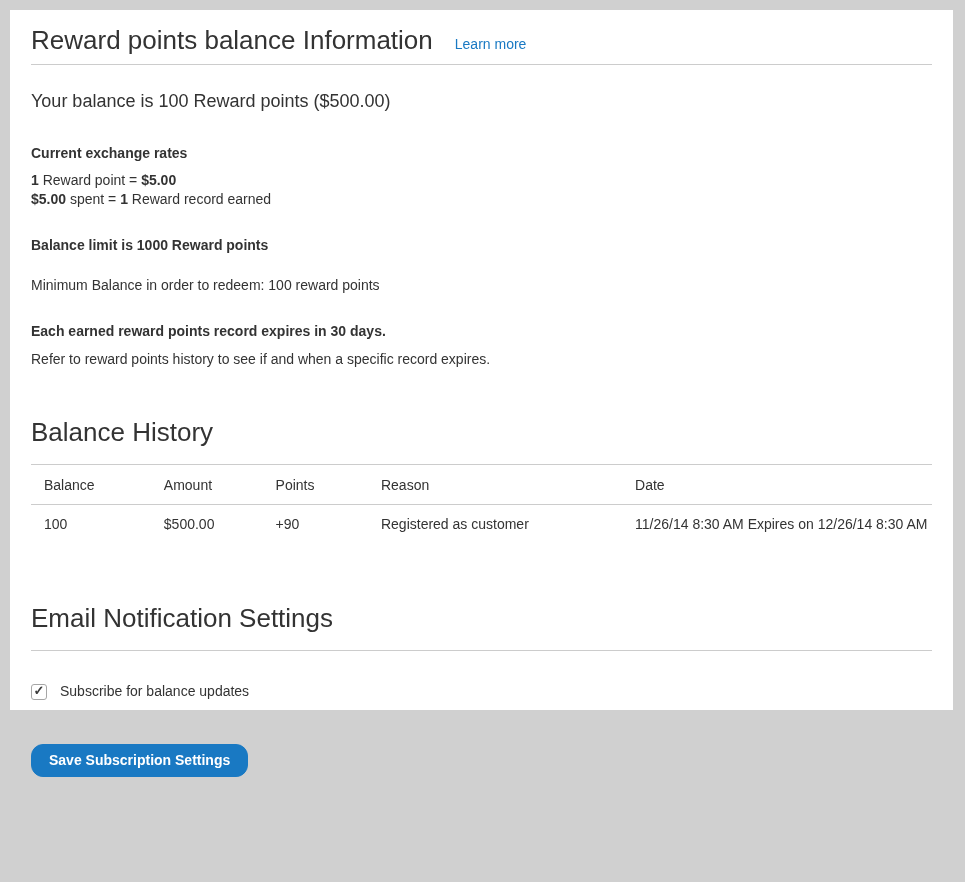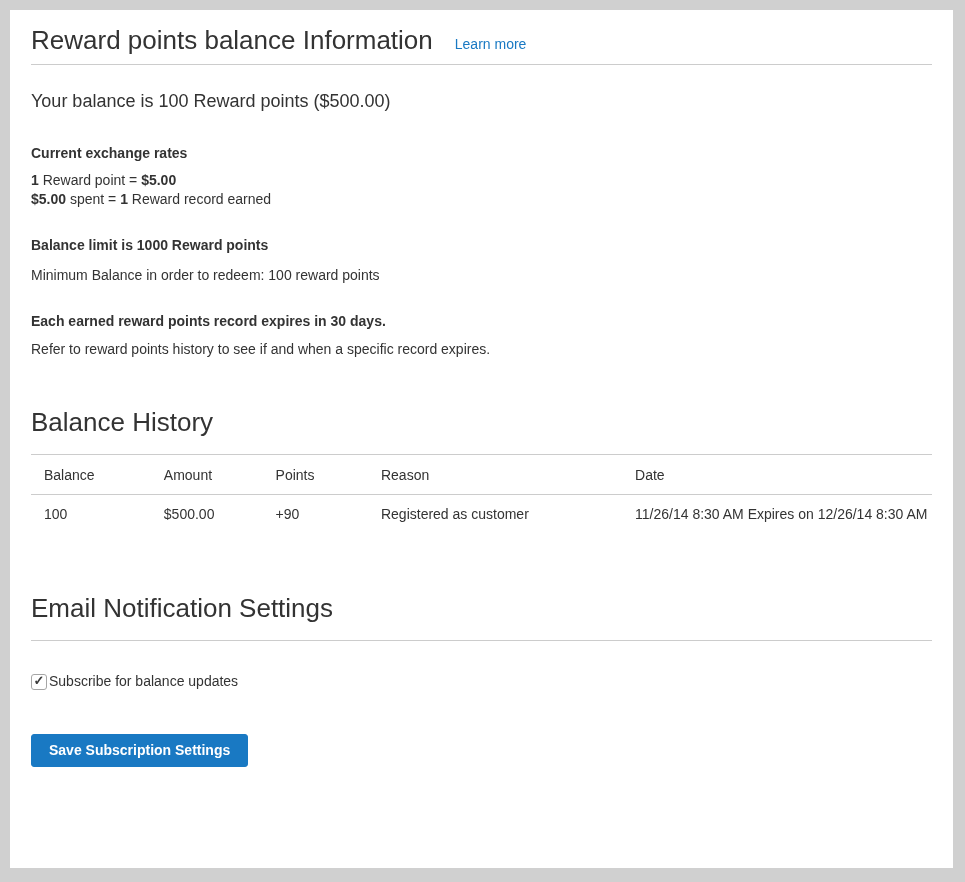--- a/index.html
+++ b/index.html
@@ -7,21 +7,21 @@
   body {
     background: var(--page-bg, #d0d0d0);
     font-family: "Liberation Sans", "DejaVu Sans", sans-serif;
     color: var(--text, #333333);
     position: relative;
     overflow: hidden;
   }
   .card {
     position: absolute;
     left: 10px; top: 10px;
-    width: 943px; height: 858px;
+    width: 943px; height: 700px;
     background: var(--card-bg, #ffffff);
     padding: 14px 21px 20px;
   }
   .page-title-row {
     display: flex;
     align-items: baseline;
     gap: 22px;
     padding: 0 0 8px;
     border-bottom: 1px solid var(--divider, #cccccc);
   }
@@ -36,21 +36,21 @@
     color: var(--link, #1979c3);
     text-decoration: none;
     cursor: pointer;
   }
   .balance-summary { font-size: 18px; line-height: 25px; margin-top: 24px; }
   .bold-label { font-size: 14px; font-weight: 700; line-height: 19px; }
   .body-text { font-size: 14px; line-height: 19px; }
   .exchange-heading { margin-top: 30px; }
   .rates { margin-top: 8px; font-size: 14px; line-height: 19px; }
   .limit-heading { margin-top: 27px; }
-  .minimum-text { margin-top: 11px; }
+  .minimum-text { margin-top: 21px; }
   .expires-heading { margin-top: 27px; }
   .refer-text { margin-top: 9px; }
   h2.section-heading {
     font-size: 26px;
     font-weight: 300;
     line-height: 32px;
     color: var(--text, #333333);
     padding-bottom: 16px;
     border-bottom: 1px solid var(--divider, #cccccc);
   }
@@ -62,21 +62,21 @@
   col.c-reason  { width: 28.2%; }
   col.c-date    { width: 34.4%; }
   .history-table th {
     text-align: left; font-weight: 400;
     padding: 12px 13px 11px;
     border-bottom: 1px solid var(--divider, #cccccc);
   }
   .history-table td { padding: 10px 13px 9px; line-height: 19px; overflow: hidden; white-space: nowrap; }
   .history-table tbody tr:nth-child(even) { background: var(--row-alt-bg, #f6f6f6); }
   .email-heading { margin-top: 59px; }
-  .option-row { display: flex; align-items: center; gap: 2px; margin-top: 31px; }
+  .option-row { display: flex; align-items: center; gap: 13px; margin-top: 31px; }
   .option-row + .option-row { margin-top: 28px; }
   input[type="checkbox"] {
     appearance: none; -webkit-appearance: none;
     width: 16px; height: 16px;
     border: 1px solid #a6a6a6;
     border-radius: 3px;
     background: #fff;
     position: relative;
     cursor: pointer;
     flex: 0 0 auto;
@@ -87,21 +87,21 @@
     font-size: 13px; font-weight: 700;
     color: #3c3c3c;
   }
   .option-label { font-size: 14px; line-height: 19px; }
   .save-btn {
     display: inline-block;
     margin-top: 43px;
     background: var(--button-bg, #1979c3);
     color: var(--button-text, #ffffff);
     border: 1px solid var(--button-bg, #1979c3);
-    border-radius: 3px;
+    border-radius: 12px;
     font-family: inherit;
     font-size: 14px;
     font-weight: 700;
     line-height: 19px;
     padding: 6px 17px;
     cursor: pointer;
   }
 </style>
 </head>
 <body>

